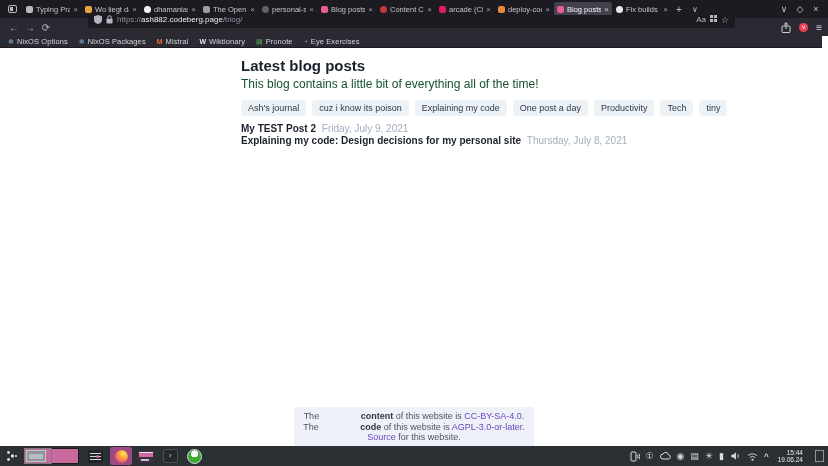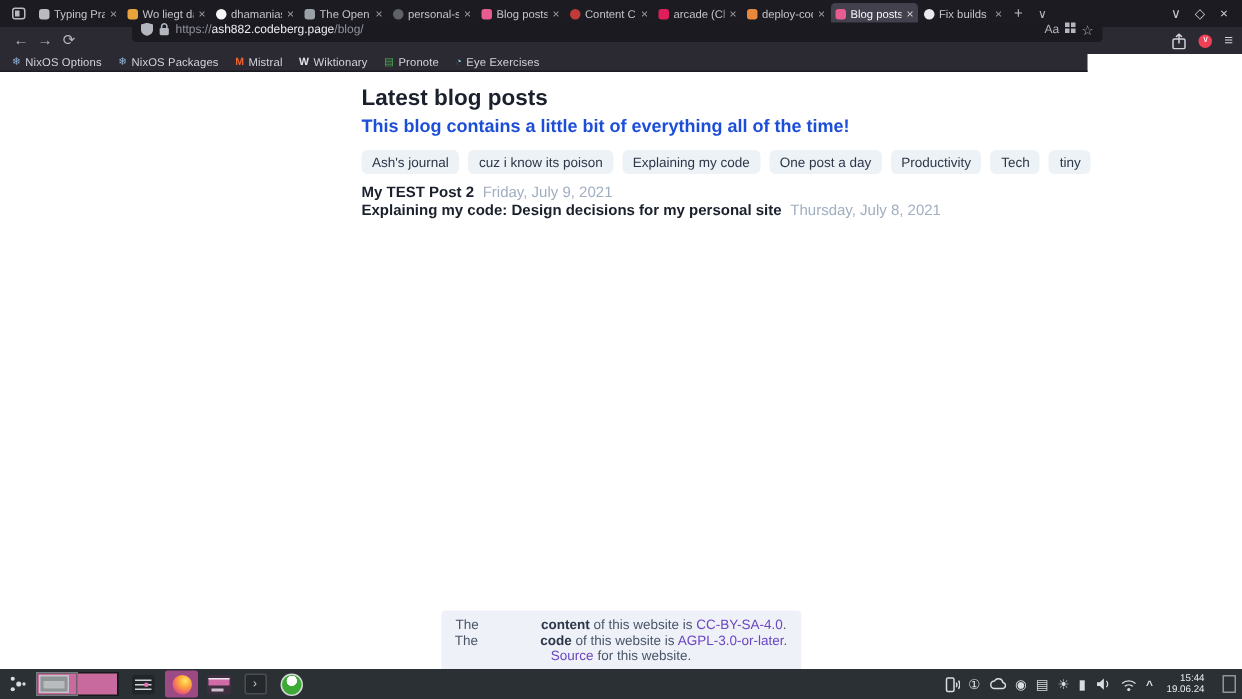--- a/index.html
+++ b/index.html
@@ -30,34 +30,34 @@
   .ubicon { color:#b4b6bf; font-size:8px; flex:0 0 auto; }
   .gridic { width:7px; height:7px; flex:0 0 auto; background:
     linear-gradient(#b4b6bf,#b4b6bf) 0 0/3px 3px no-repeat,
     linear-gradient(#b4b6bf,#b4b6bf) 100% 0/3px 3px no-repeat,
     linear-gradient(#b4b6bf,#b4b6bf) 0 100%/3px 3px no-repeat,
     linear-gradient(#b4b6bf,#b4b6bf) 100% 100%/3px 3px no-repeat; }
   .rightic { display:flex; align-items:center; gap:8px; color:#cfd1d8; }
   .pocket { width:9px; height:9px; border-radius:50%; background:#ef4056; color:#fff; font-size:6px; line-height:9px; text-align:center; }
   .burger { font-size:10px; }
 
-  .bookbar { position:absolute; top:36px; left:0; width:725px; height:12px; background:#2b2a33; display:flex; align-items:center; gap:11px; padding:0 8px; border-bottom:1px solid #1c1b22; }
+  .bookbar { position:absolute; top:36px; left:0; width:822px; height:12px; background:#2b2a33; display:flex; align-items:center; gap:11px; padding:0 8px; border-bottom:1px solid #1c1b22; }
   .bm { display:flex; align-items:center; gap:3px; font-size:7.5px; color:#d4d5da; }
   .bmic { font-size:7px; line-height:7px; }
   .bml { letter-spacing:0.1px; }
 
   
   .viewport { position:absolute; top:48px; left:0; width:828px; height:398px; background:#ffffff; }
   .sidebar { position:absolute; left:147px; top:2px; width:60px; padding:6px 7px 8px 7px; background:#f1f3f7; border-radius:0 0 6px 6px; }
   .sb-name { font-size:12px; font-weight:600; color:#1a202c; margin-bottom:5px; }
   .sb-link { font-size:8.5px; color:#718096; margin:4px 0; cursor:pointer; }
   .sb-link.active { color:#1a202c; font-weight:700; }
   .main { position:absolute; left:241px; top:9px; width:560px; }
   .h1 { font-size:15px; font-weight:700; color:#1a202c; }
-  .sub { font-size:12px; font-weight:700; color:#1d4ed8; margin-top:3px; }
+  .sub { font-size:12px; font-weight:400; color:#14532d; margin-top:3px; }
   .tags { display:flex; gap:6px; margin-top:9px; align-items:flex-end; }
   .tag { font-size:9px; color:#2d3748; background:#edf2f7; border-radius:4px; padding:3px 7px; white-space:nowrap; cursor:pointer; }
   .posts { margin-top:8px; }
   .post { font-size:10px; margin-bottom:1px; line-height:10.5px; }
   .ptitle { font-weight:700; color:#1a202c; cursor:pointer; }
   .pdate { color:#a0aec0; margin-left:3px; }
   .footer { position:absolute; left:50%; transform:translateX(-50%); top:359px; background:#eef1f8; border-radius:3px; padding:4px 9px 5px 9px; text-align:center; font-size:9px; line-height:10.5px; color:#4a5568; white-space:nowrap; }
   .footer b { color:#2d3748;margin-left:39px; }
   .footer a { color:#6b46c1; text-decoration:none; cursor:pointer; }
 

